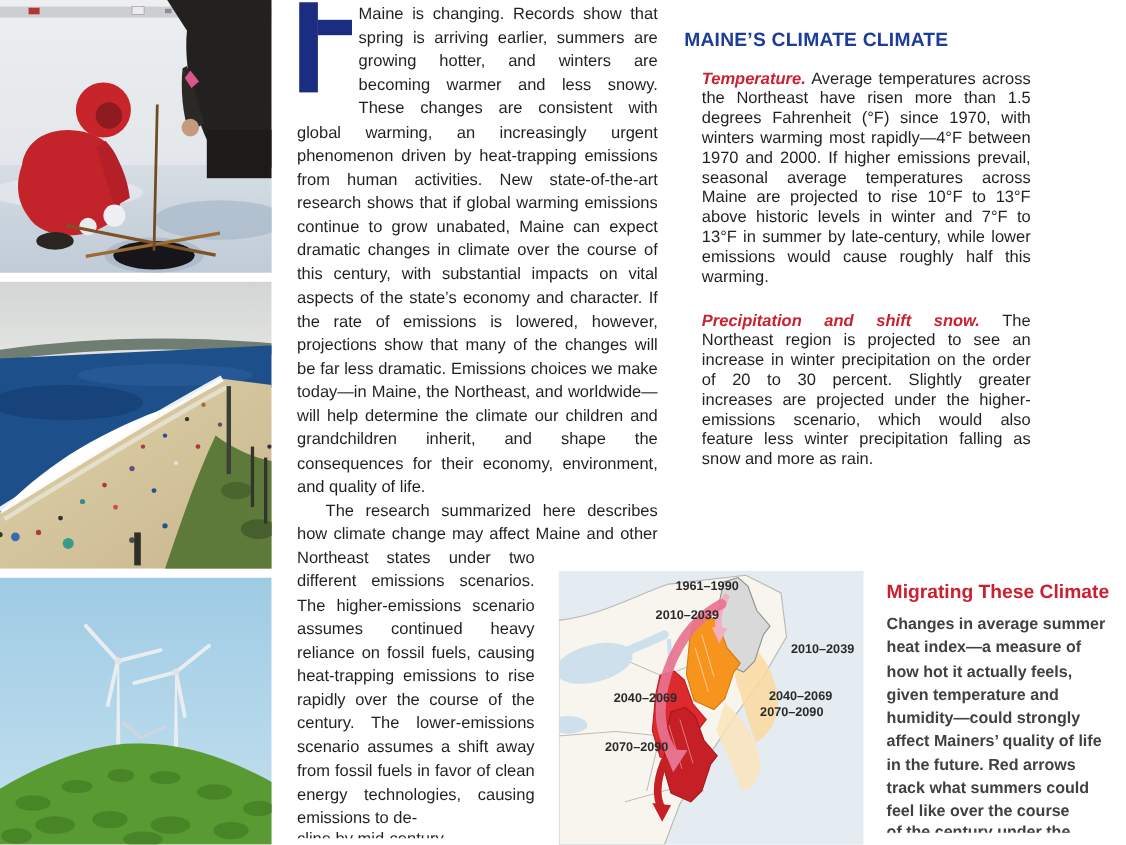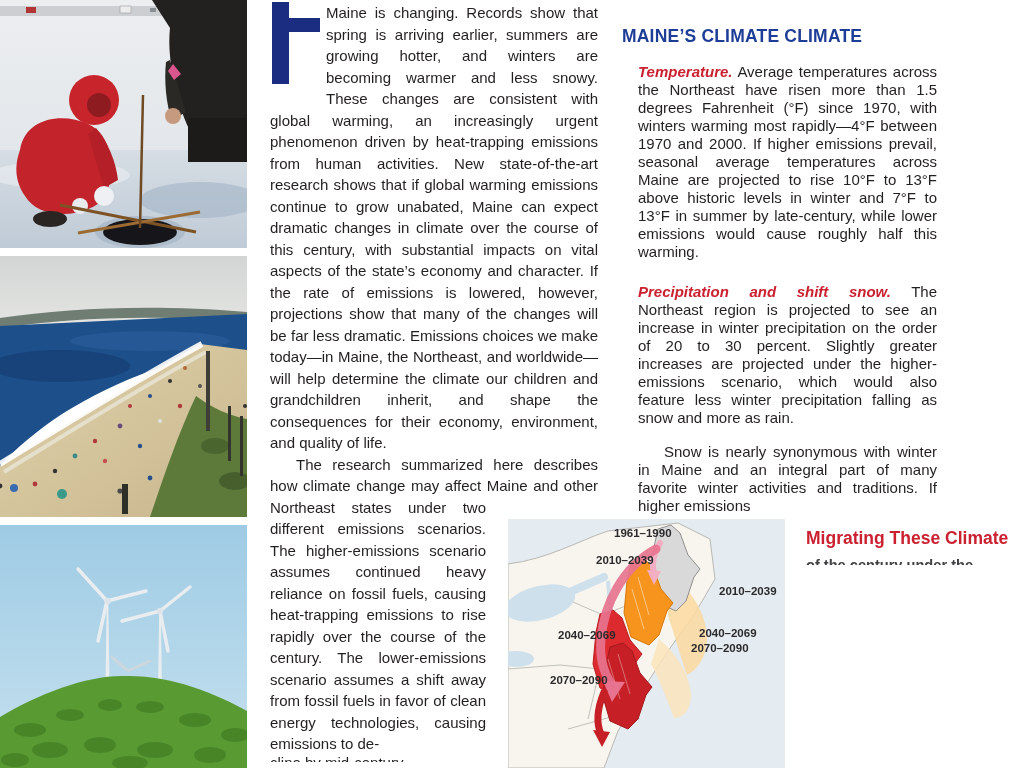--- a/index.html
+++ b/index.html
@@ -212,21 +212,20 @@
   </div>
 
   <section class="right-col">
     <h2 class="section-heading">MAINE’S CLIMATE CLIMATE</h2>
     <p>
       <span class="lead">Temperature.</span><span> Average temperatures across the Northeast have risen more than 1.5 degrees Fahrenheit (°F) since 1970, with winters warming most rapidly—4°F between 1970 and 2000. If higher emissions prevail, seasonal average temperatures across Maine are projected to rise 10°F to 13°F above historic levels in winter and 7°F to 13°F in summer by late-century, while lower emissions would cause roughly half this warming.</span>
     </p>
     <p class="para-gap">
       <span class="lead">Precipitation and shift snow.</span><span> The Northeast region is projected to see an increase in winter precipitation on the order of 20 to 30 percent. Slightly greater increases are projected under the higher-emissions scenario, which would also feature less winter precipitation falling as snow and more as rain.</span>
     </p>
-    <p class="indented">Snow is nearly synonymous with winter in Maine and an integral part of many favorite winter activities and traditions. If higher emissions</p>
   </section>
 
   <section class="map-panel">
     <svg width="277" height="249" viewBox="0 0 277 249">
       <rect width="277" height="249" fill="#e4ebf1"></rect>
       <path d="M0,45 C40,40 70,22 100,12 L170,4 L202,20 L207,60 L186,96 L160,132 L134,172 L110,212 L96,249 L0,249 Z" fill="#f8f5ee" stroke="#b8b8b4" stroke-width="1"></path>
       <g stroke="#b3b3af" stroke-width="0.8" fill="none">
         <path d="M0,96 L58,80 L95,96 L120,86"></path>
         <path d="M0,150 L52,146 L92,150"></path>
         <path d="M60,210 L110,196 L132,200"></path>
@@ -266,18 +265,19 @@
     <span class="maplabel ml1">2010–2039</span>
     <span class="maplabel ml2">2010–2039</span>
     <span class="maplabel ml3">2040–2069</span>
     <span class="maplabel ml4">2040–2069</span>
     <span class="maplabel ml5">2070–2090</span>
     <span class="maplabel ml6">2070–2090</span>
   </section>
 
   <aside class="sidebar">
     <h3>Migrating These Climate</h3>
+    <p>Changes in average summer heat index—a measure of how hot it actually feels, given temperature and humidity—could strongly affect Mainers’ quality of life in the future. Red arrows track what summers could feel like over the course</p>
     <div class="clipped2">
       <span>of the century under the</span>
     </div>
   </aside>
 
 </div>
 
 </body></html>

